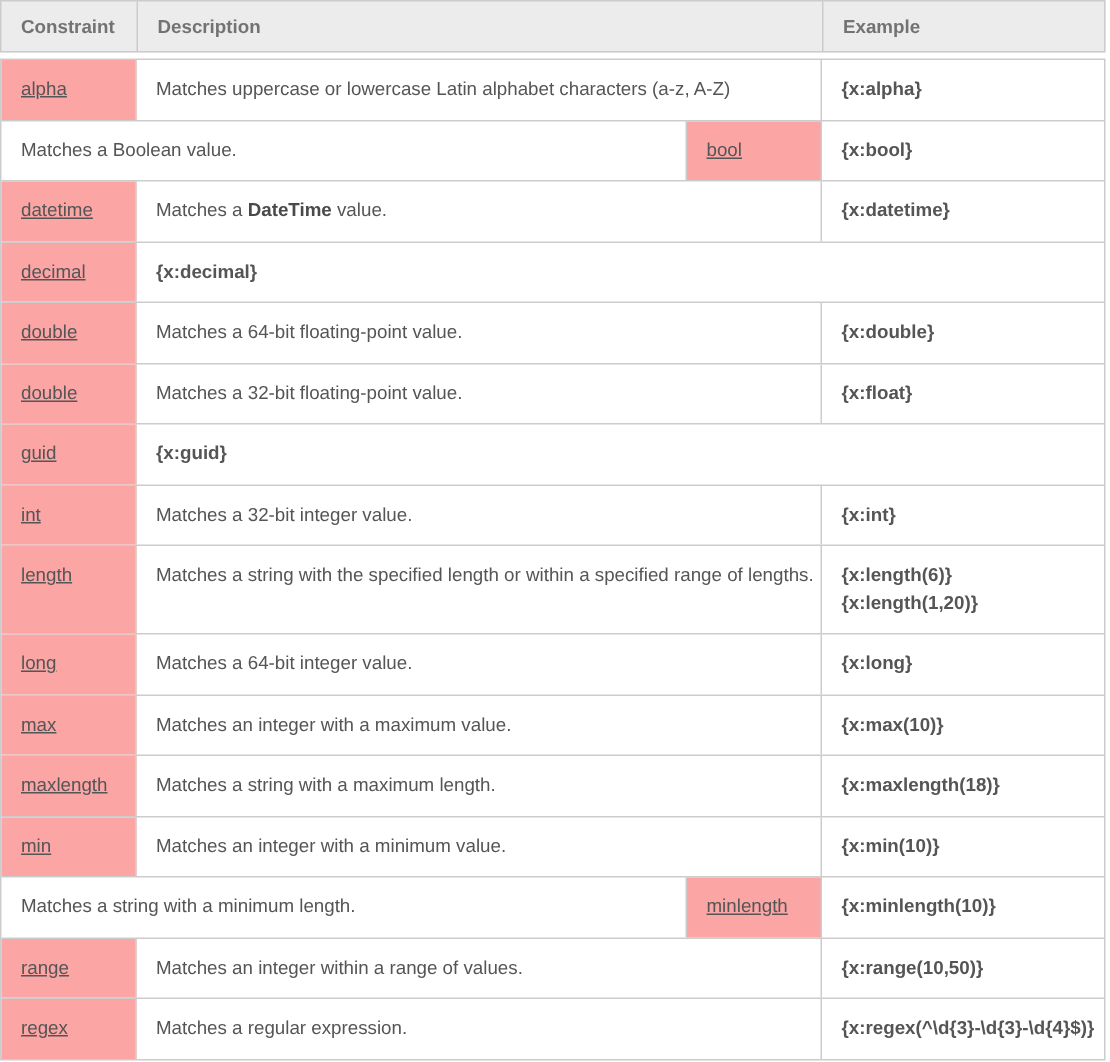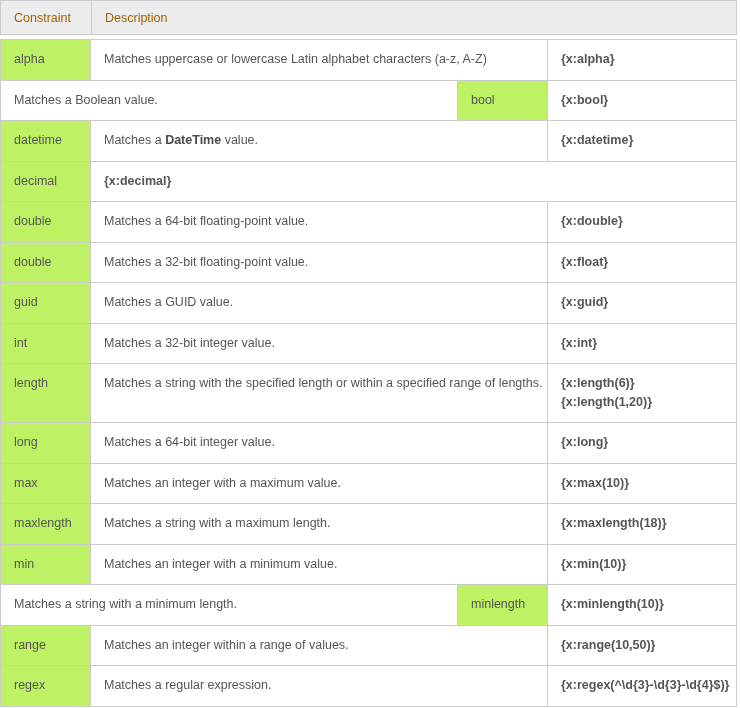--- a/index.html
+++ b/index.html
@@ -17,21 +17,22 @@
     color: #555555;
   }
   
   .thead {
     display: flex;
     box-sizing: border-box;
     height: 35px;
     background: #ececec;
     border: 1px solid #cccccc;
     margin-bottom: 4px;
-    color: #a16207;
+    color: #737373;
+    font-weight: bold;
   }
   .hc {
     box-sizing: border-box;
     padding: 9px 13px 0 13px;
     line-height: 17px;
     white-space: nowrap;
     overflow: hidden;
   }
   .hc + .hc { border-left: 1px solid #cccccc; }
   .c1 { width: 90px; }
@@ -45,34 +46,36 @@
   .row + .row { border-top: 1px solid #cccccc; }
   .cell {
     box-sizing: border-box;
     min-height: 39.5px;
     padding: 10px 13px;
     line-height: 19px;
     white-space: nowrap;
     overflow: hidden;
   }
   .cell.c1 {
-    background: #bef264;
+    background: #fca5a5;
     border-right: 1px solid #cccccc;
+    text-decoration: underline;
   }
   .cell.c2 { border-right: 1px solid #cccccc; }
   .cell b { font-weight: bold; color: #4a4a4a; }
   .ex-line { line-height: 19px; font-weight: bold; }
 </style>
 </head>
 <body>
 
 <div class="table">
   <div class="thead">
     <div class="hc c1">Constraint</div>
     <div class="hc c2">Description</div>
+    <div class="hc c3">Example</div>
   </div>
   <div class="tbody" id="tbody">
   <div class="row">
     <div class="cell c1">alpha</div>
     <div class="cell c2"><span>Matches uppercase or lowercase Latin alphabet characters (a-z, A-Z)</span></div>
     <div class="cell c3">
           <div class="ex-line">{x:alpha}</div>
         </div>
   </div>
 
@@ -110,21 +113,20 @@
   <div class="row">
     <div class="cell c1">double</div>
     <div class="cell c2"><span>Matches a 32-bit floating-point value.</span></div>
     <div class="cell c3">
           <div class="ex-line">{x:float}</div>
         </div>
   </div>
 
   <div class="row">
     <div class="cell c1">guid</div>
-    <div class="cell c2"><span>Matches a GUID value.</span></div>
     <div class="cell c3">
           <div class="ex-line">{x:guid}</div>
         </div>
   </div>
 
   <div class="row">
     <div class="cell c1">int</div>
     <div class="cell c2"><span>Matches a 32-bit integer value.</span></div>
     <div class="cell c3">
           <div class="ex-line">{x:int}</div>

